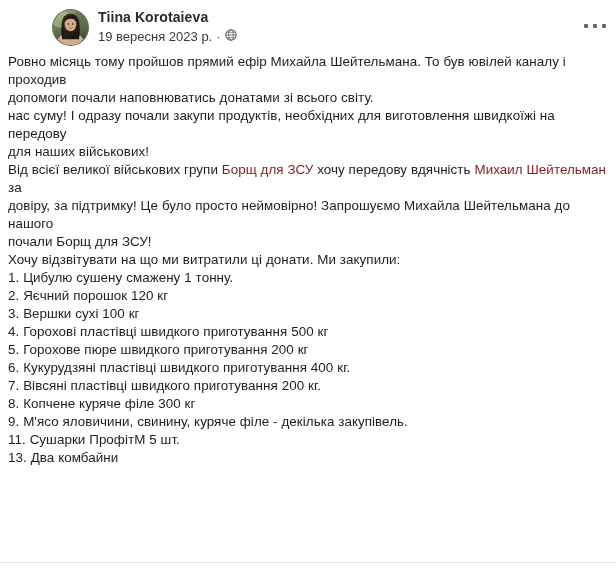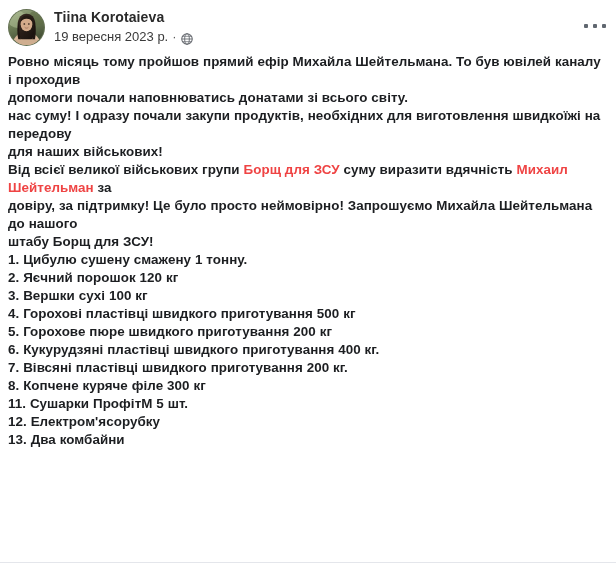--- a/index.html
+++ b/index.html
@@ -24,20 +24,21 @@
     position: relative;
   }
 
   
   .post-header {
     display: flex;
     align-items: flex-start;
     padding: 9px 8px 0 8px;
     height: 50px;
     position: relative;
+    margin-left: 44px;
   }
 
   .avatar {
     width: 37px;
     height: 37px;
     border-radius: 50%;
     flex: 0 0 37px;
     overflow: hidden;
     position: relative;
     background: #6c7a5a;
@@ -58,21 +59,21 @@
     font-size: 14px;
     line-height: 17px;
     font-weight: 600;
     color: #2a2a2a;
     letter-spacing: 0.1px;
     white-space: nowrap;
   }
 
   .meta-row {
     display: flex;
-    align-items: flex-end;
+    align-items: flex-start;
     margin-top: 3px;
     font-size: 13px;
     line-height: 16px;
     color: #3a3a3a;
     white-space: nowrap;
   }
   .meta-date { }
   .meta-sep {
     margin: 0 4px;
     color: #5a5a5a;
@@ -113,24 +114,23 @@
     color: #1c1e21;
     letter-spacing: 0.05px;
     word-spacing: 0.1px;
   }
   .post-body p {
     margin: 0;
     padding: 0;
   }
   .post-body .ln {
     display: block;
-    font-weight: bold;
   }
   a.fb-link {
-    color: #ef4444;
+    color: #7f1d1d;
     text-decoration: none;
     cursor: pointer;
   }
 
   .bottom-divider {
     position: absolute;
     left: 0;
     right: 0;
     bottom: 7px;
     height: 1px;
@@ -211,32 +211,33 @@
       <span></span>
     </div>
   </div>
 
   <div class="post-body">
     <p id="content-root">
         <span class="ln">Ровно місяць тому пройшов  прямий ефір Михайла Шейтельмана. То був ювілей каналу і проходив</span>
         <span class="ln">допомоги почали наповнюватись донатами зі всього світу.</span>
         <span class="ln">нас суму! І одразу почали закупи продуктів, необхідних для виготовлення швидкоїжі на передову</span>
         <span class="ln">для наших військових!</span>
-        <span class="ln"><span>Від всієї великої військових групи </span><a class="fb-link" href="#">Борщ для ЗСУ</a><span> суму виразити вдячність </span><a class="fb-link" href="#">Михаил Шейтельман</a><span> за</span></span>
+        <span class="ln"><span>Від всієї великої військових групи </span><a class="fb-link" href="#">Борщ для ЗСУ</a><span> хочу передову вдячність </span><a class="fb-link" href="#">Михаил Шейтельман</a><span> за</span></span>
         <span class="ln">довіру, за підтримку! Це було просто неймовірно! Запрошуємо Михайла Шейтельмана до нашого</span>
-        <span class="ln">штабу Борщ для ЗСУ!</span>
+        <span class="ln">почали Борщ для ЗСУ!</span>
+        <span class="ln">Хочу відзвітувати на що ми витратили ці донати. Ми закупили:</span>
         <span class="ln">1. Цибулю сушену смажену 1 тонну.</span>
         <span class="ln">2. Яєчний порошок 120 кг</span>
         <span class="ln">3. Вершки сухі 100 кг</span>
         <span class="ln">4. Горохові пластівці швидкого приготування 500 кг</span>
         <span class="ln">5. Горохове пюре швидкого приготування 200 кг</span>
         <span class="ln">6. Кукурудзяні пластівці швидкого приготування 400 кг.</span>
         <span class="ln">7. Вівсяні пластівці швидкого приготування 200 кг.</span>
         <span class="ln">8. Копчене куряче філе 300 кг</span>
+        <span class="ln">9. М'ясо яловичини, свинину, куряче філе - декілька закупівель.</span>
         <span class="ln">11. Сушарки ПрофітМ 5 шт.</span>
-        <span class="ln">12. Електром'ясорубку</span>
         <span class="ln">13. Два комбайни</span>
       </p>
   </div>
 
   <div class="bottom-divider"></div>
   <div class="bottom-strip"></div>
 </div>
 
 </body></html>

